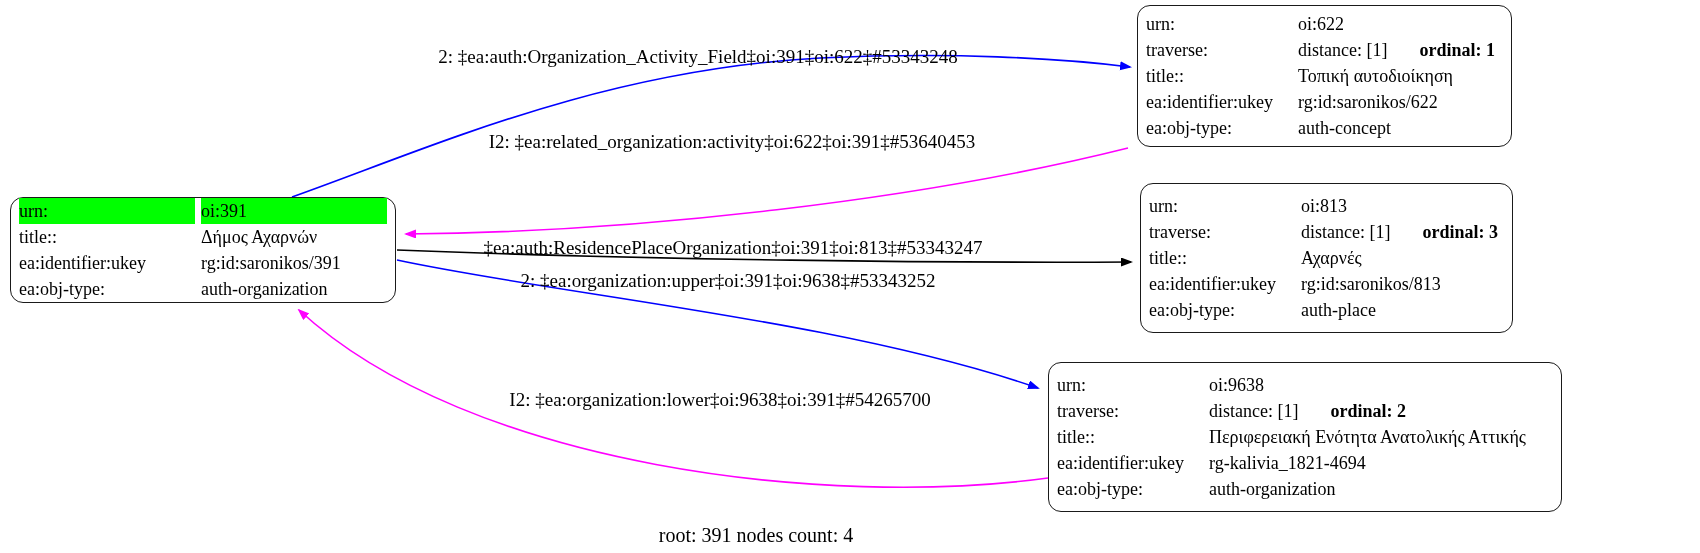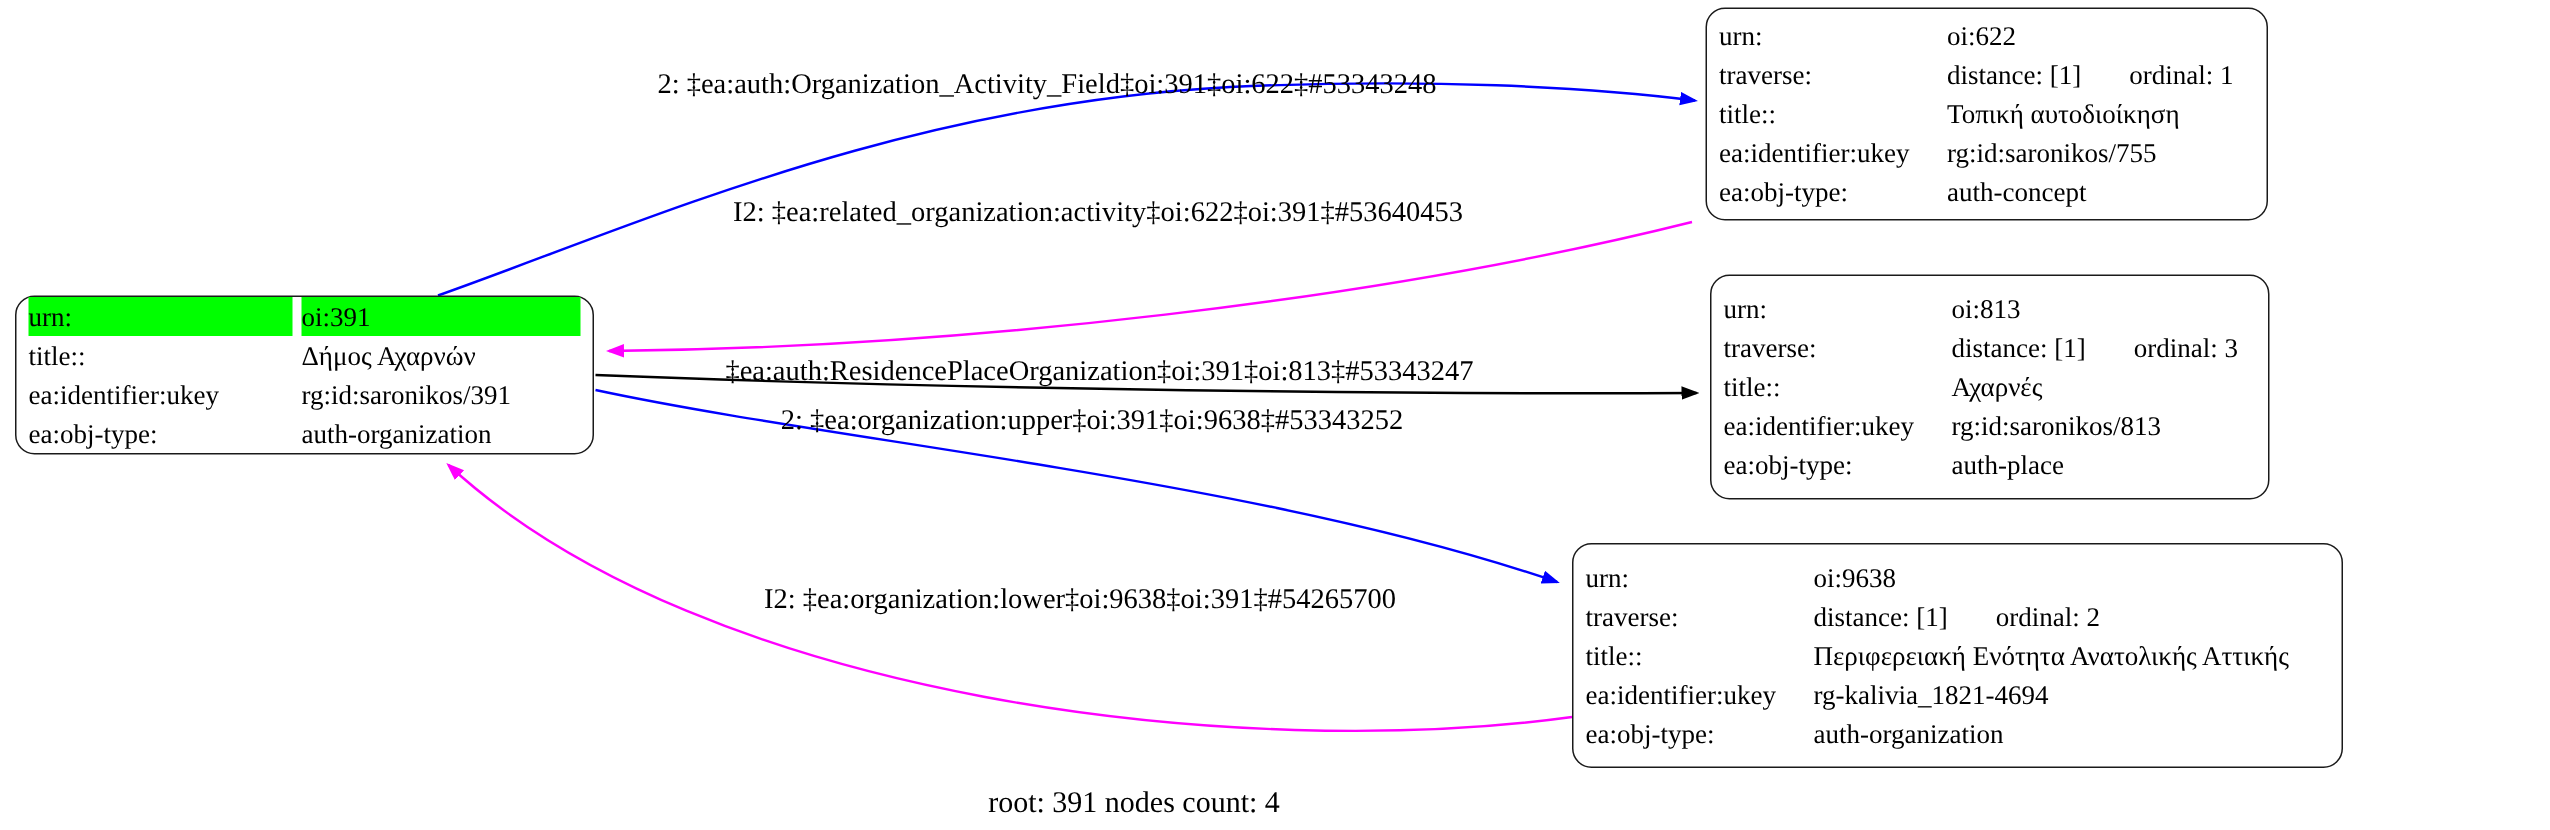--- a/index.html
+++ b/index.html
@@ -20,21 +20,21 @@
     padding:0 8px;
     display:flex;
     flex-direction:column;
     justify-content:center;
     font-size:18px;
     color:#000000;
   }
   .node .row{display:flex;align-items:center;white-space:nowrap;}
   .node .cell{display:block;line-height:26px;white-space:nowrap;}
   .node .label{width:var(--labelw,146px);flex:0 0 auto;margin-right:6px;}
-  .node .extra{margin-left:32px;}
+  .node .extra{margin-left:32px;font-weight:bold;}
   .row.hl .cell{background:var(--hl,#00ff00);}
   .row.hl .value{flex:1;}
   .edge-label{
     position:absolute;
     transform:translateX(-50%);
     white-space:nowrap;
     font-size:19px;
     line-height:22px;
     color:#000000;
   }
@@ -103,21 +103,21 @@
       <span class="cell label">traverse:</span>
       <span class="cell value">distance: [1]</span>
       <span class="cell extra">ordinal: 1</span>
     </div>
     <div class="row">
       <span class="cell label">title::</span>
       <span class="cell value">Τοπική αυτοδιοίκηση</span>
     </div>
     <div class="row">
       <span class="cell label">ea:identifier:ukey</span>
-      <span class="cell value">rg:id:saronikos/755</span>
+      <span class="cell value">rg:id:saronikos/622</span>
     </div>
     <div class="row">
       <span class="cell label">ea:obj-type:</span>
       <span class="cell value">auth-concept</span>
     </div>
   </div>
 
   <div class="node" style="left:1140px;top:183px;width:373px;height:150px;">
     <div class="row">
       <span class="cell label">urn:</span>

